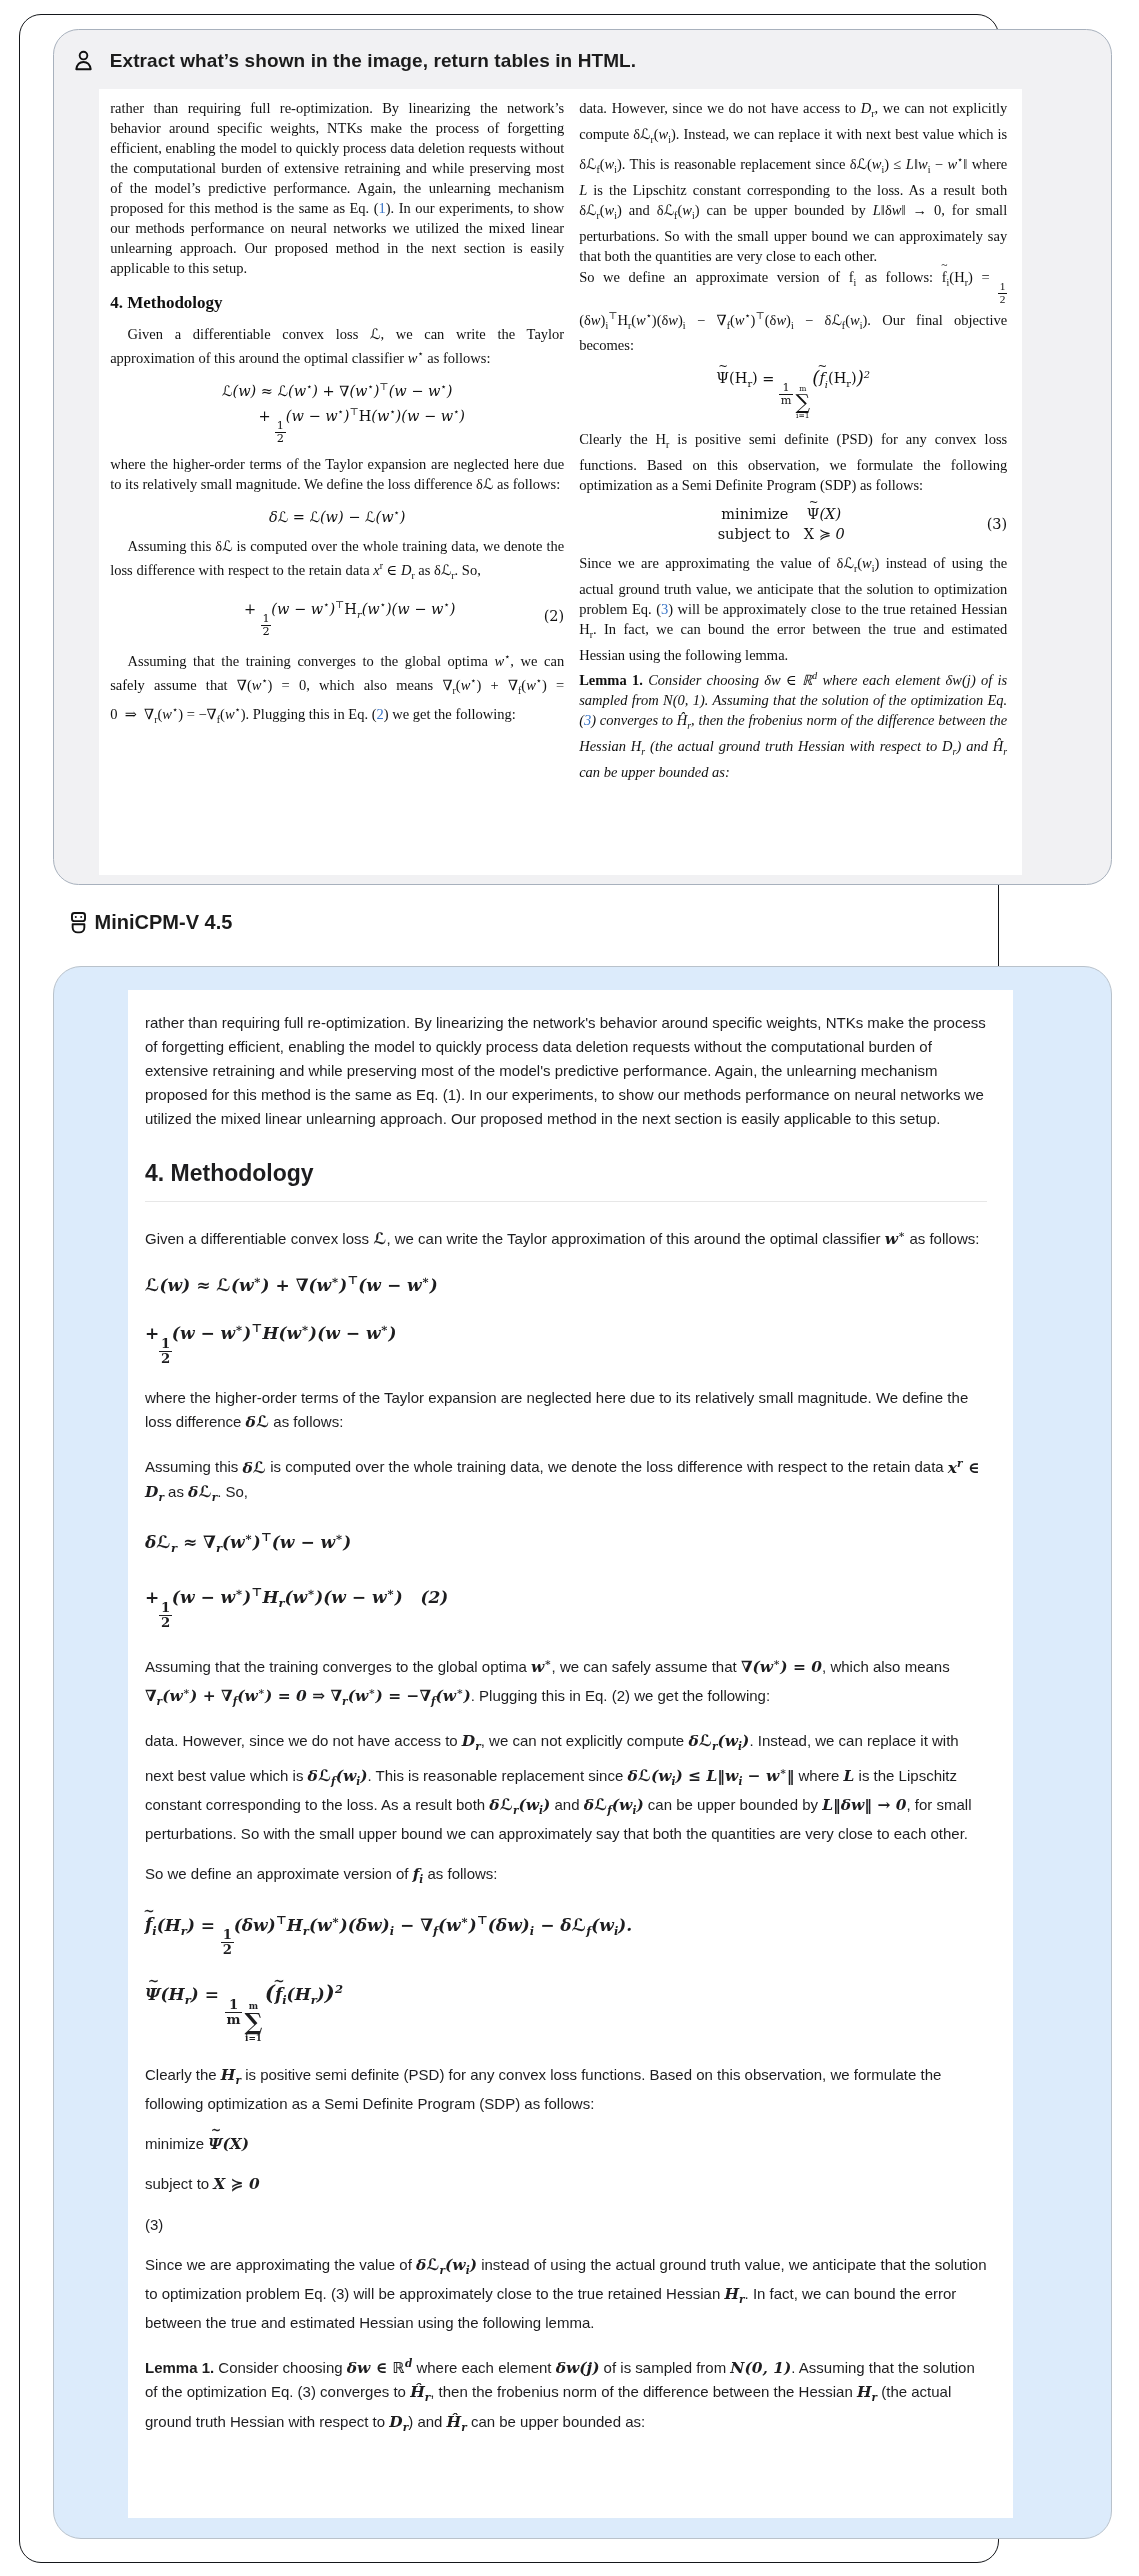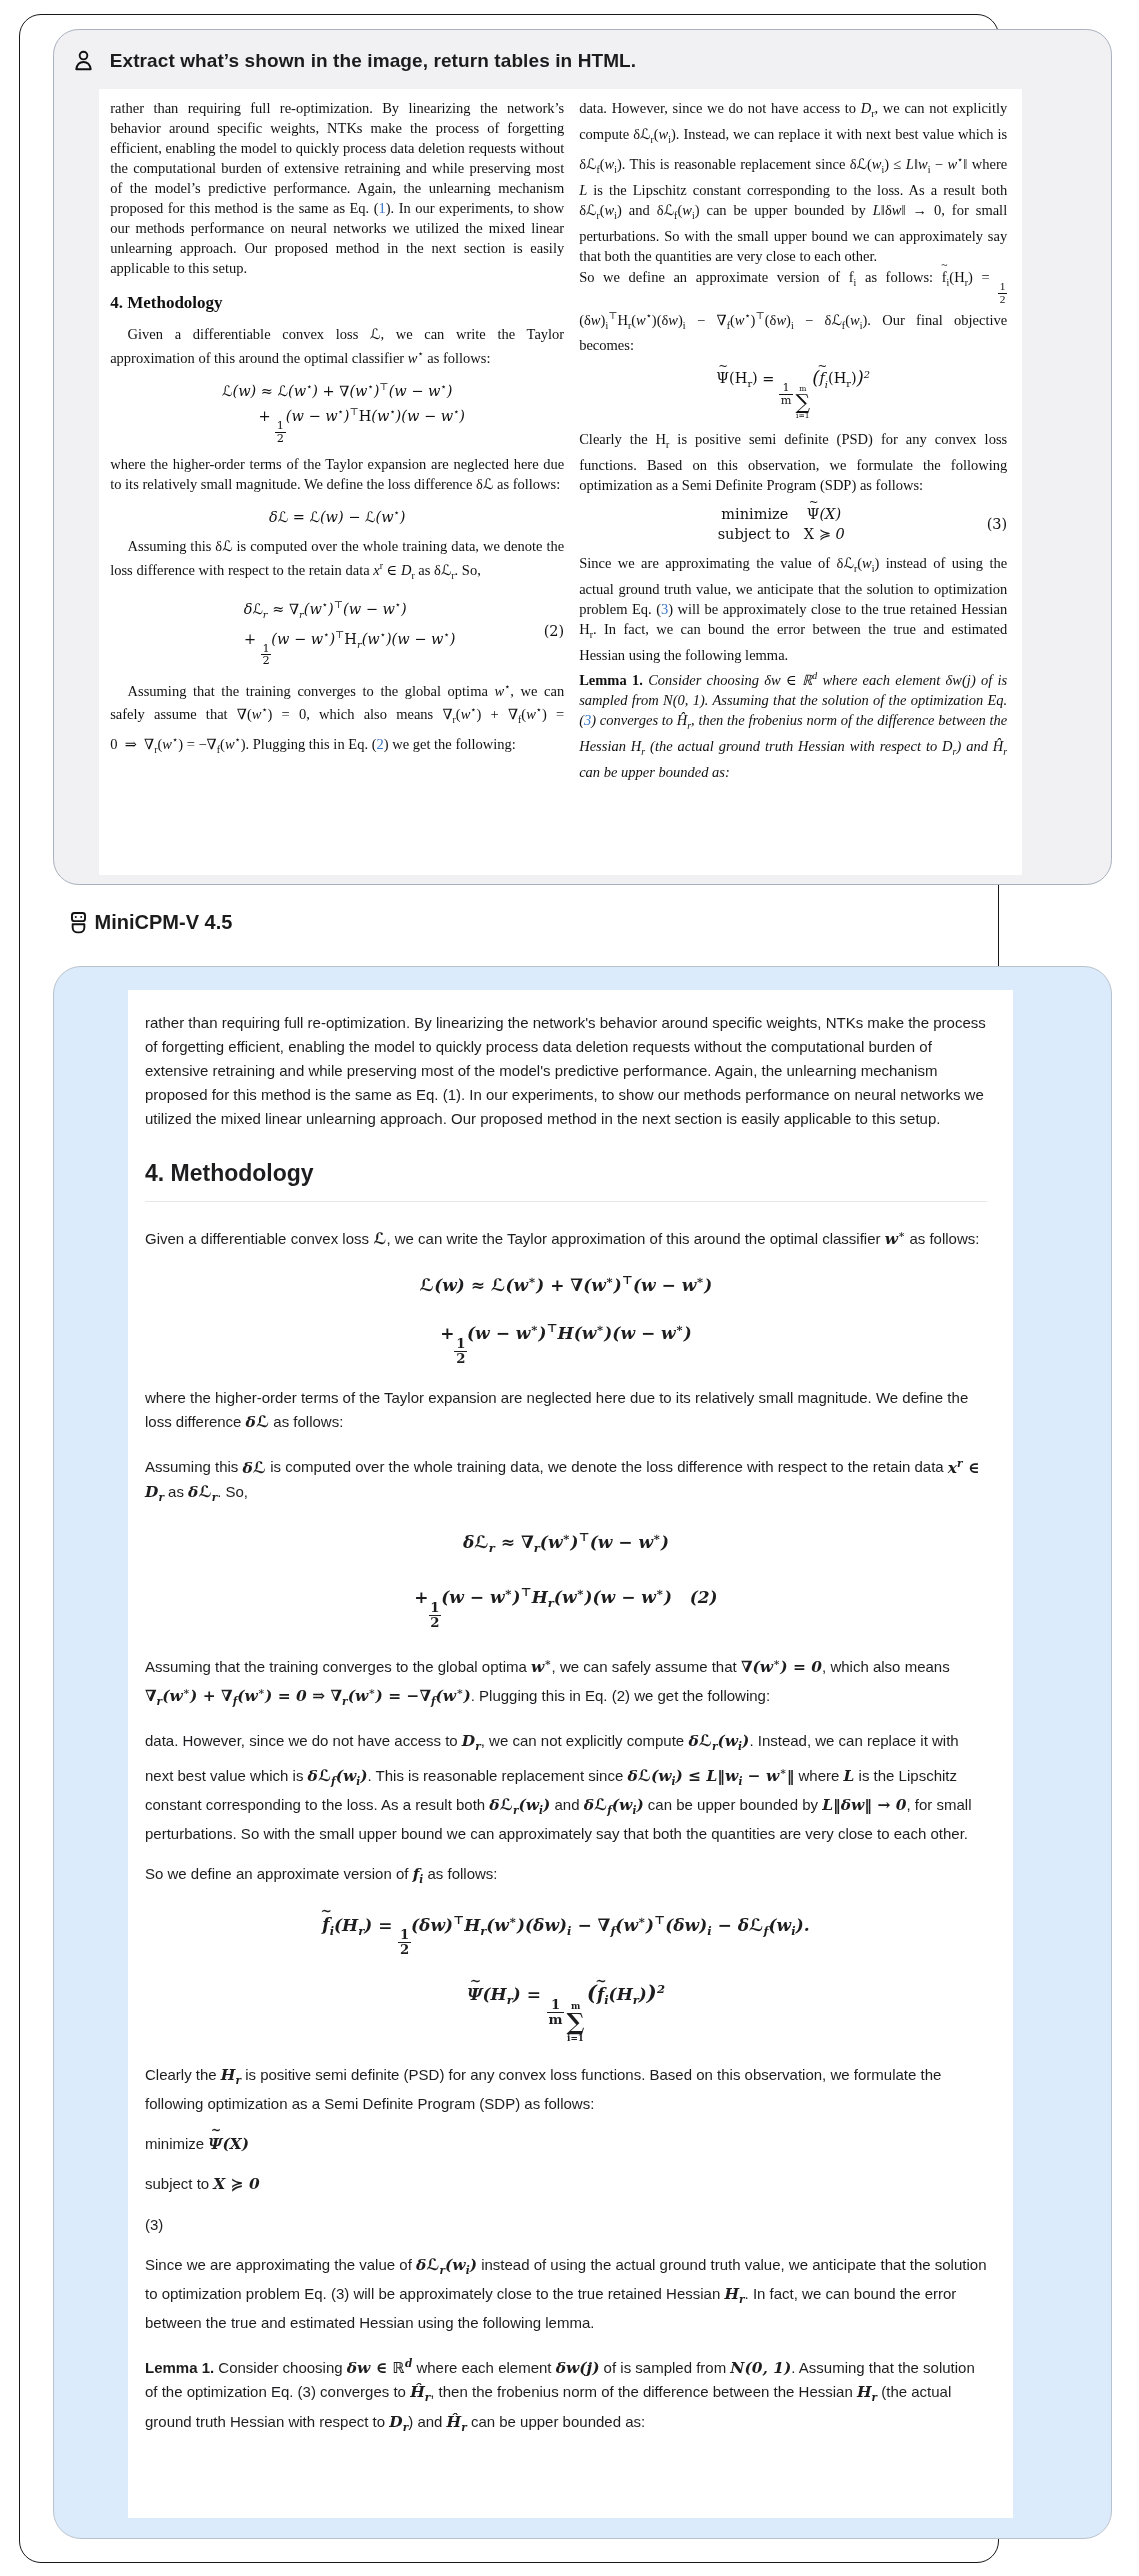--- a/index.html
+++ b/index.html
@@ -49,21 +49,21 @@
   .big{font-size:1.25em}
 
   
   .bot-head{position:absolute;left:45px;top:894px;display:flex;align-items:center;gap:3px}
   .bot-head .ttl{font-size:20px;font-weight:700}
   .bot-bubble{position:absolute;left:33px;top:951px;width:1059px;height:1573px;background:var(--bot-bg);border:1.2px solid var(--bot-bd);border-radius:28px;overflow:hidden}
   .resp-card{position:absolute;left:74px;top:23px;width:885px;height:1528px;background:#fff;padding:21px 25.6px 23px 17.4px;overflow:hidden;
              font-size:15px;line-height:24px;color:#1d1d1f}
   .resp-p{margin:0 0 16.3px}
   .resp-h{font-weight:700;font-size:23px;border-bottom:1.2px solid var(--rule);padding-bottom:16.3px;margin:30px 0 20px}
-  .resp-eq{font-family:"DejaVu Serif","DejaVu Sans",serif;font-style:italic;font-weight:600;text-align:center;font-size:17px;margin:12.8px 0 20px}
+  .resp-eq{font-family:"DejaVu Serif","DejaVu Sans",serif;font-style:italic;font-weight:600;text-align:left;font-size:17px;margin:12.8px 0 20px}
   .m{font-family:"DejaVu Serif","DejaVu Sans",serif;font-style:italic;font-weight:600;font-size:1.03em}
 </style>
 </head>
 <body>
 
 <div class="frame">
 
   <section class="user-bubble">
     <div class="msg-head">
       <svg class="icon46" viewBox="0 0 24 24" fill="none" stroke="#111" stroke-width="1.7">
@@ -84,21 +84,20 @@
                   <span class="fd">2</span>
                 </span>(w − w<sup>⋆</sup>)<sup>⊤</sup><span class="rm">H</span>(w<sup>⋆</sup>)(w − w<sup>⋆</sup>)</span></div>
           </div>
           <p class="pap-p">where the higher-order terms of the Taylor expansion are neglected here due to its relatively small magnitude.  We define the loss difference δ<span class="cal">ℒ</span> as follows:</p>
           <div class="pap-eq">
             <div class="ln">δ<span class="cal">ℒ</span> = <span class="cal">ℒ</span>(w) − <span class="cal">ℒ</span>(w<sup>⋆</sup>)</div>
           </div>
           <p class="pap-p ind">Assuming this δ<span class="cal">ℒ</span> is computed over the whole training data, we denote the loss difference with respect to the retain data <i>x</i><sup>r</sup> ∈ <i>D</i><sub>r</sub> as δ<span class="cal">ℒ</span><sub>r</sub>. So,</p>
           <div class="eqrow">
             <div class="eqbody">
-              <div class="ln">δ<span class="cal">ℒ</span><sub>r</sub> ≈ ∇<sub>r</sub>(w<sup>⋆</sup>)<sup>⊤</sup>(w − w<sup>⋆</sup>)</div>
               <div class="ln"><span class="sh">+ <span class="fr">
                     <span>1</span>
                     <span class="fd">2</span>
                   </span>(w − w<sup>⋆</sup>)<sup>⊤</sup><span class="rm">H</span><sub>r</sub>(w<sup>⋆</sup>)(w − w<sup>⋆</sup>)</span></div>
             </div>
             <span class="eqtag">(2)</span>
           </div>
           <p class="pap-p ind">Assuming that the training converges to the global optima <i>w</i><sup>⋆</sup>, we can safely assume that ∇(<i>w</i><sup>⋆</sup>) = 0, which also means ∇<sub>r</sub>(<i>w</i><sup>⋆</sup>) + ∇<sub>f</sub>(<i>w</i><sup>⋆</sup>) = 0&nbsp;&nbsp;⇒&nbsp;&nbsp;∇<sub>r</sub>(<i>w</i><sup>⋆</sup>) = −∇<sub>f</sub>(<i>w</i><sup>⋆</sup>). Plugging this in Eq. (<span class="lnk">2</span>) we get the following:</p>
         </div>
       <div class="pcol pcol-r" id="paper-right">

